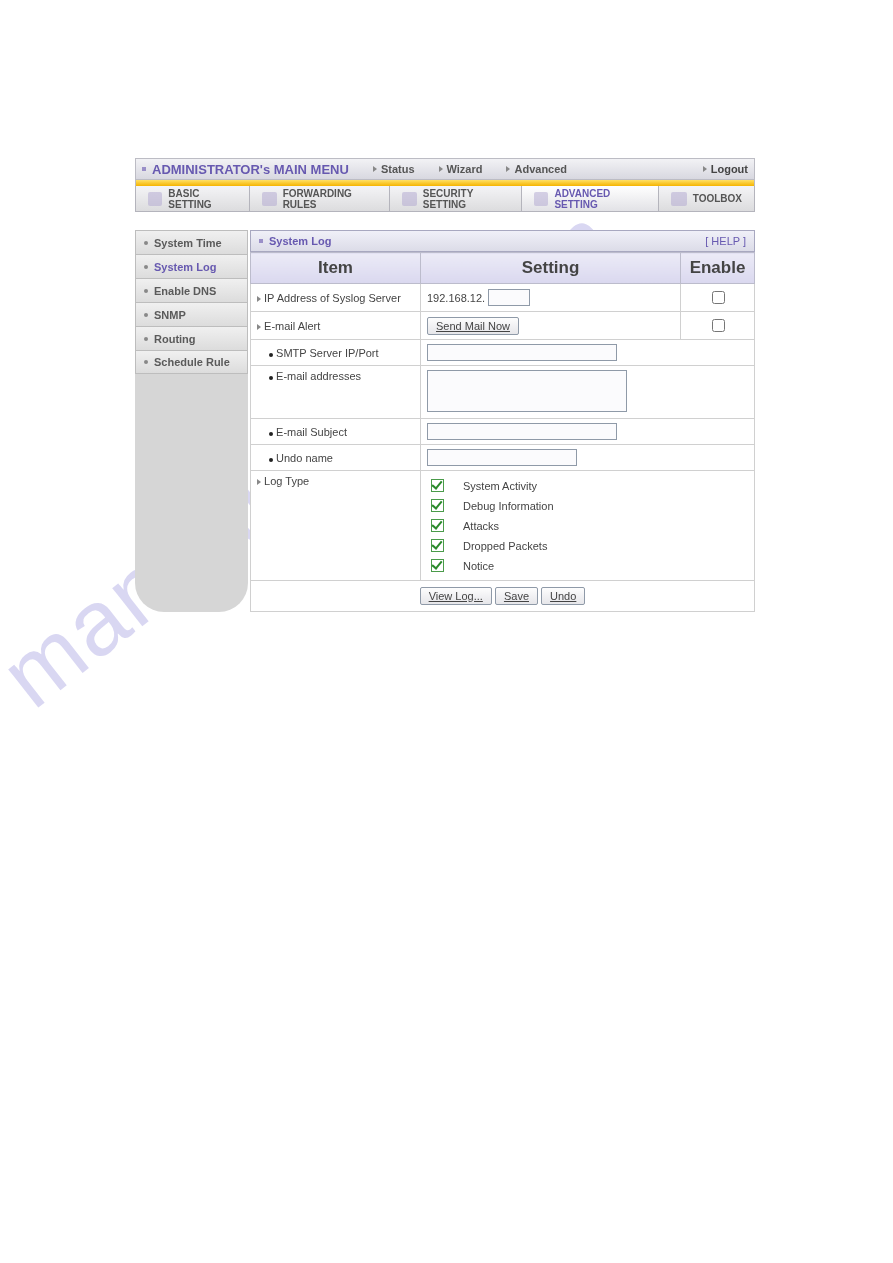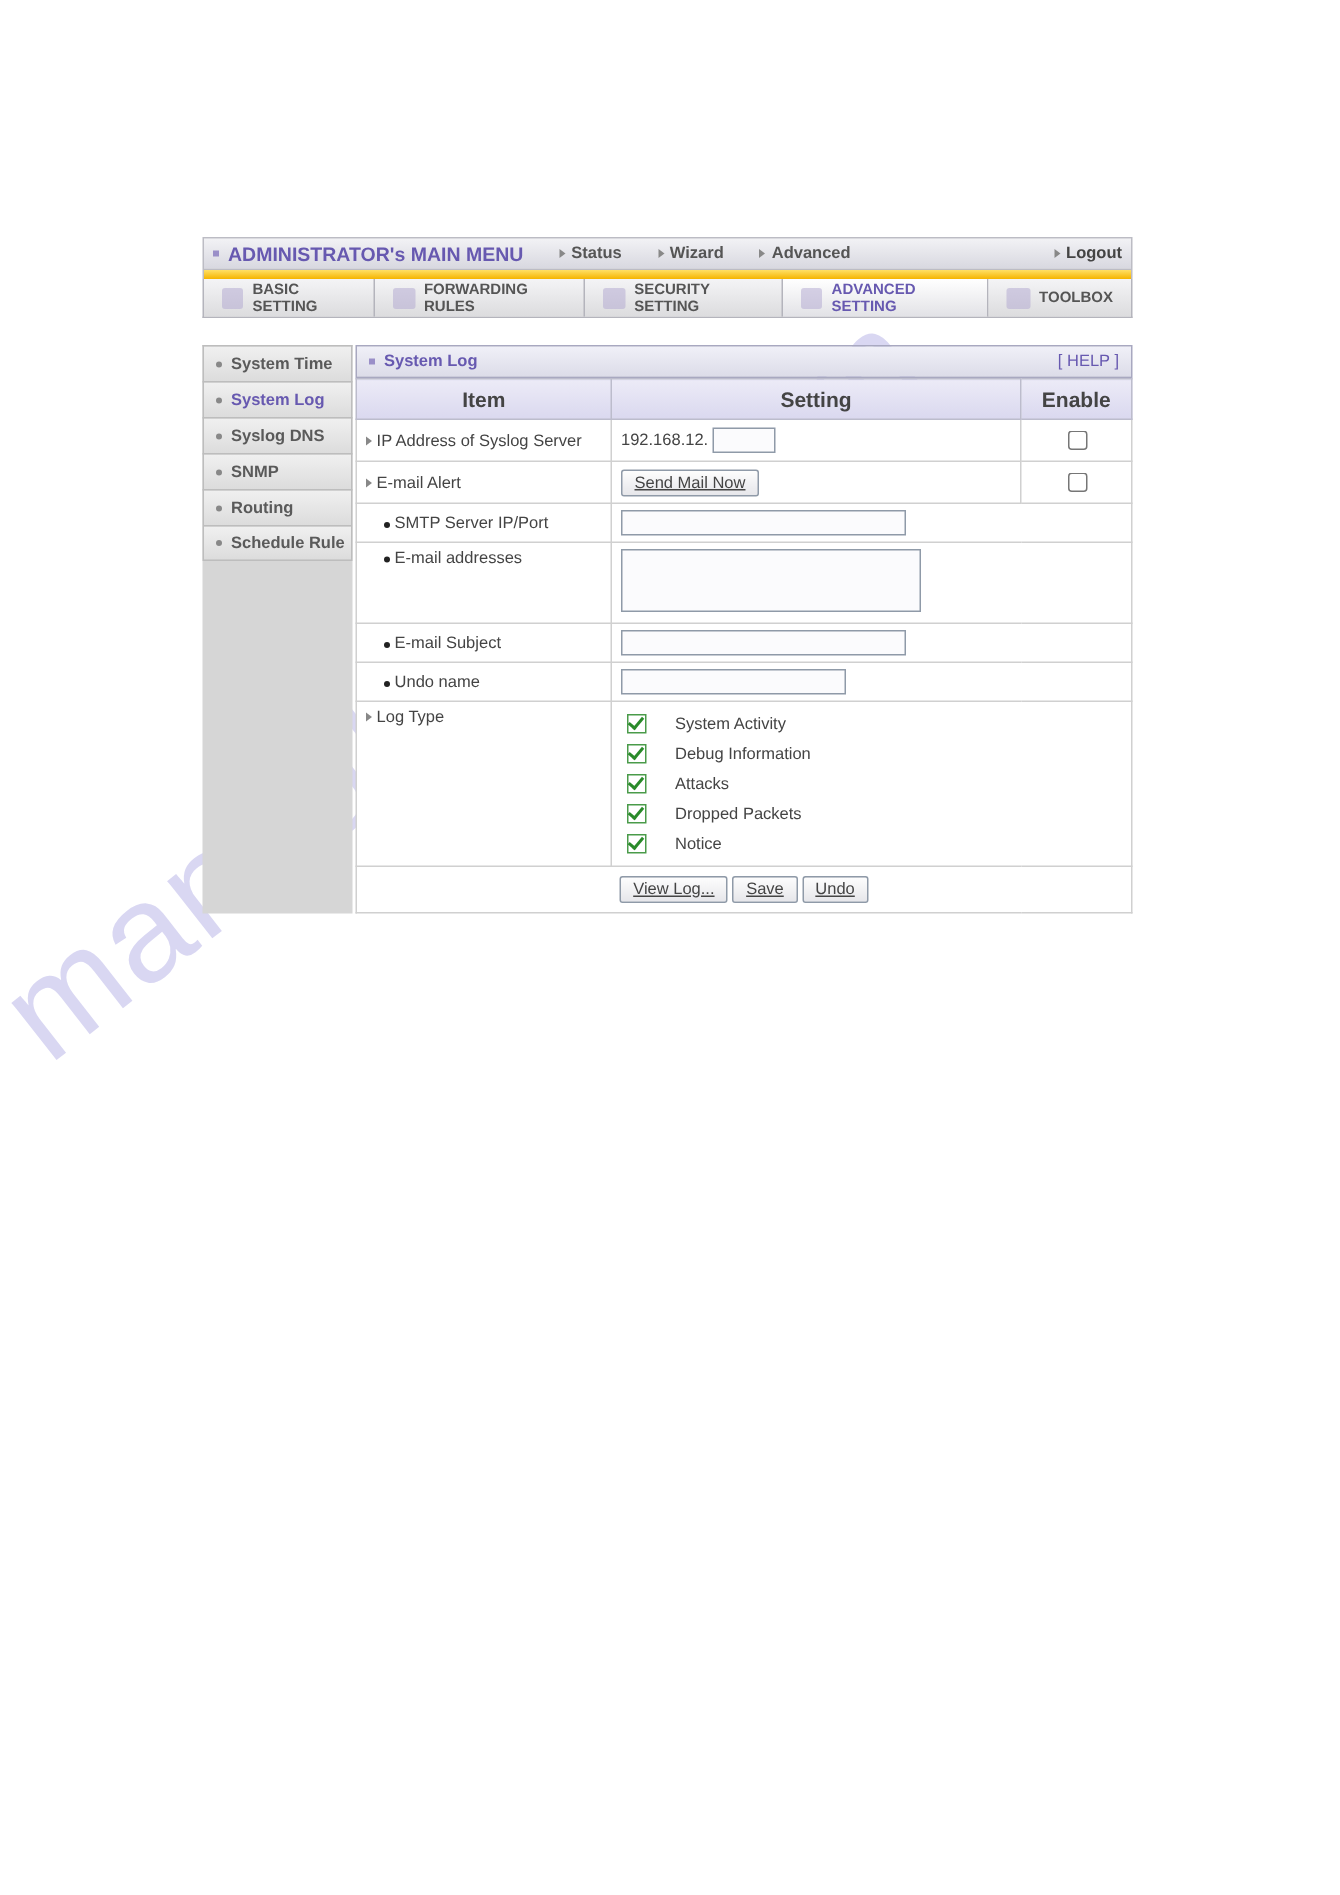--- a/index.html
+++ b/index.html
@@ -89,22 +89,23 @@
     width: 16px; height: 14px; display: inline-block;
     background: #b0a6d0; border-radius: 2px;
     opacity: .5;
   }
   .body {
     display: flex;
     gap: 0;
     margin-top: 18px;
   }
   .sidebar {
-    width: 100px;
+    width: 113px;
     background: #d6d6d6;
+    border-radius: 29px;
   }
   .sidebar .side-item {
     height: 24px;
     border: 1px solid #bdbdbd;
     border-bottom: none;
     background: linear-gradient(#f0f0f0, #dcdcdc);
     display: flex;
     align-items: center;
     padding-left: 8px;
     gap: 6px;
@@ -141,21 +142,21 @@
   table.cfg {
     width: 100%;
     border-collapse: collapse;
     border: 1px solid #a8a8c0;
     border-top: none;
   }
   table.cfg th {
     background: linear-gradient(#ecebf7, #dad8ef);
     color: #444;
     font-weight: bold;
-    font-size: 14px;
+    font-size: 17px;
     padding: 5px 6px;
     border: 1px solid #bcbccc;
     text-align: center;
   }
   table.cfg td {
     border: 1px solid #d0d0d0;
     padding: 4px 6px;
     vertical-align: middle;
     background: #fff;
     color: #444;
@@ -294,21 +295,21 @@
       <div class="side-item">
         <span class="dot"></span>
         <span>System Time</span>
       </div>
       <div class="side-item active">
         <span class="dot"></span>
         <span>System Log</span>
       </div>
       <div class="side-item">
         <span class="dot"></span>
-        <span>Syslog DNS</span>
+        <span>Enable DNS</span>
       </div>
       <div class="side-item">
         <span class="dot"></span>
         <span>SNMP</span>
       </div>
       <div class="side-item">
         <span class="dot"></span>
         <span>Routing</span>
       </div>
       <div class="side-item">

